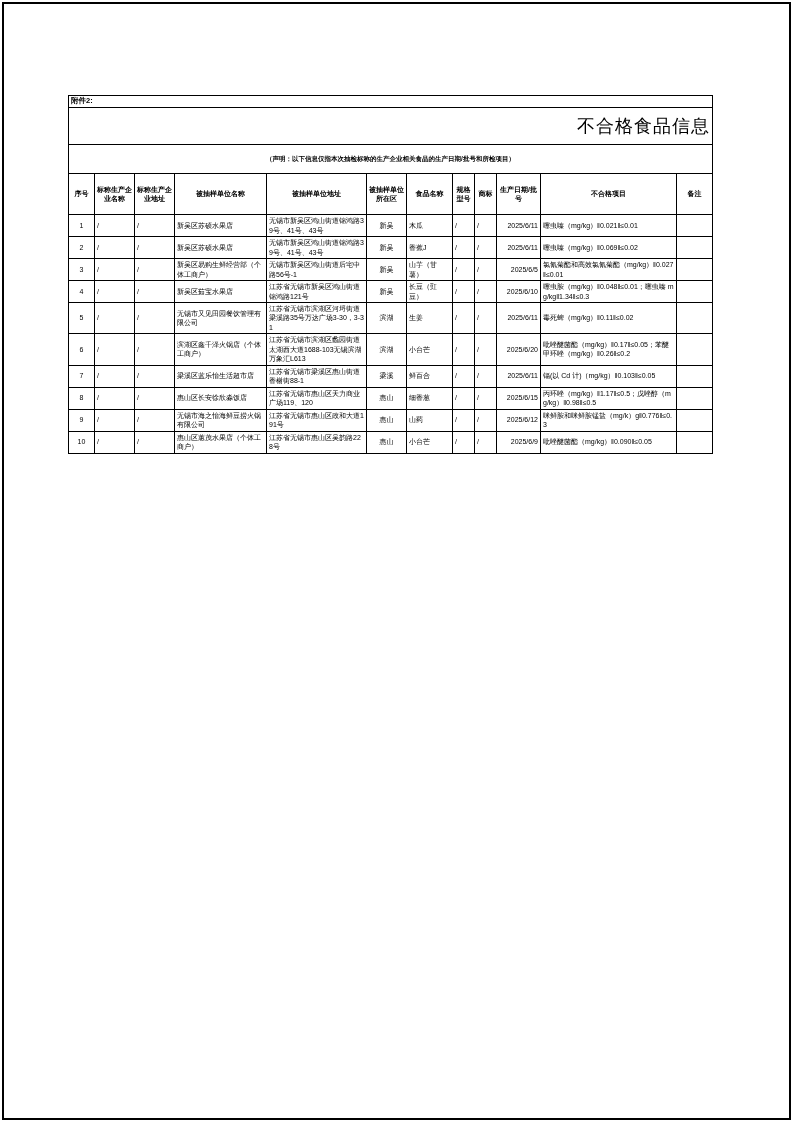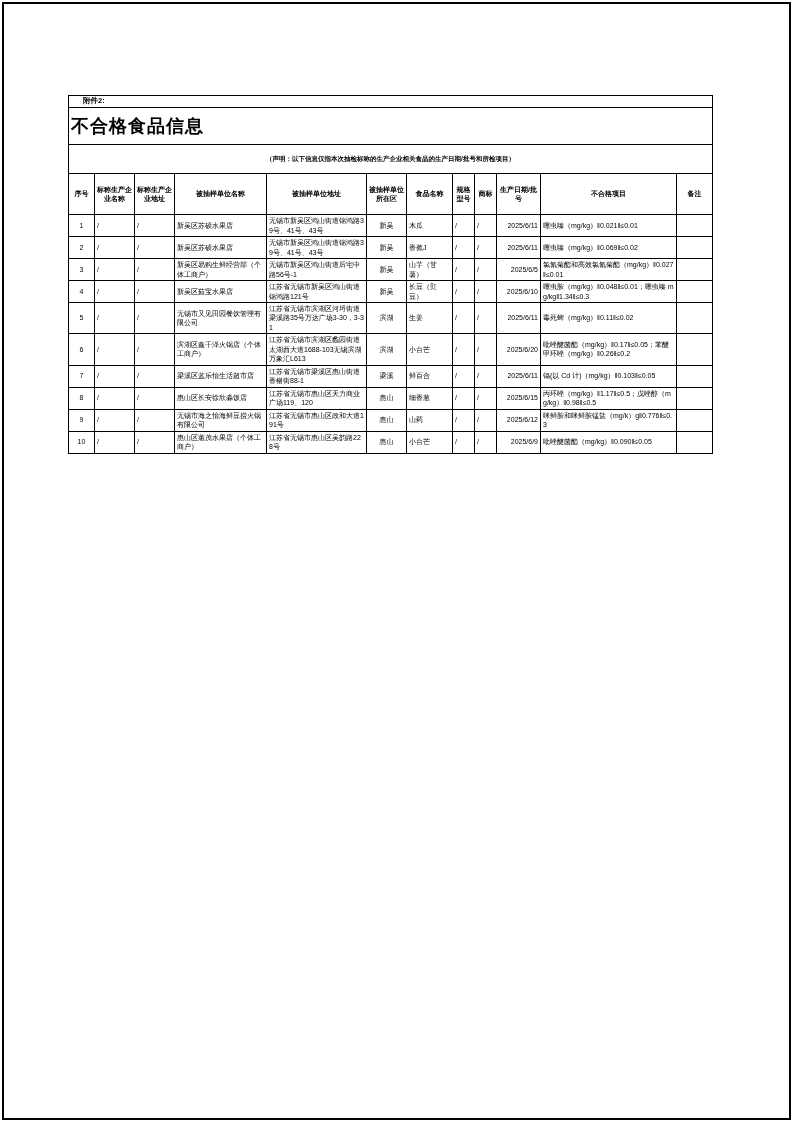--- a/index.html
+++ b/index.html
@@ -30,27 +30,27 @@
     border:1px solid #000;
     padding:1px 2px;
     vertical-align:middle;
     word-break:break-all;
   }
   .attach-row td{
     font-size:7.5px;
     font-weight:bold;
     text-align:left;
     height:11px;
-    padding:0 14px;
+    padding:0 2px;
   }
   .title-row td{
     height:34px;
-    text-align:left;
+    text-align:right;
     font-family:"Liberation Serif","DejaVu Serif",serif;
-    font-weight:bold;
+    font-weight:normal;
     font-size:18px;
     letter-spacing:1px;
   }
   .disclaimer-row td{
     height:26px;
     text-align:center;
     font-weight:bold;
     font-size:6.5px;
   }
   .header-row th{

